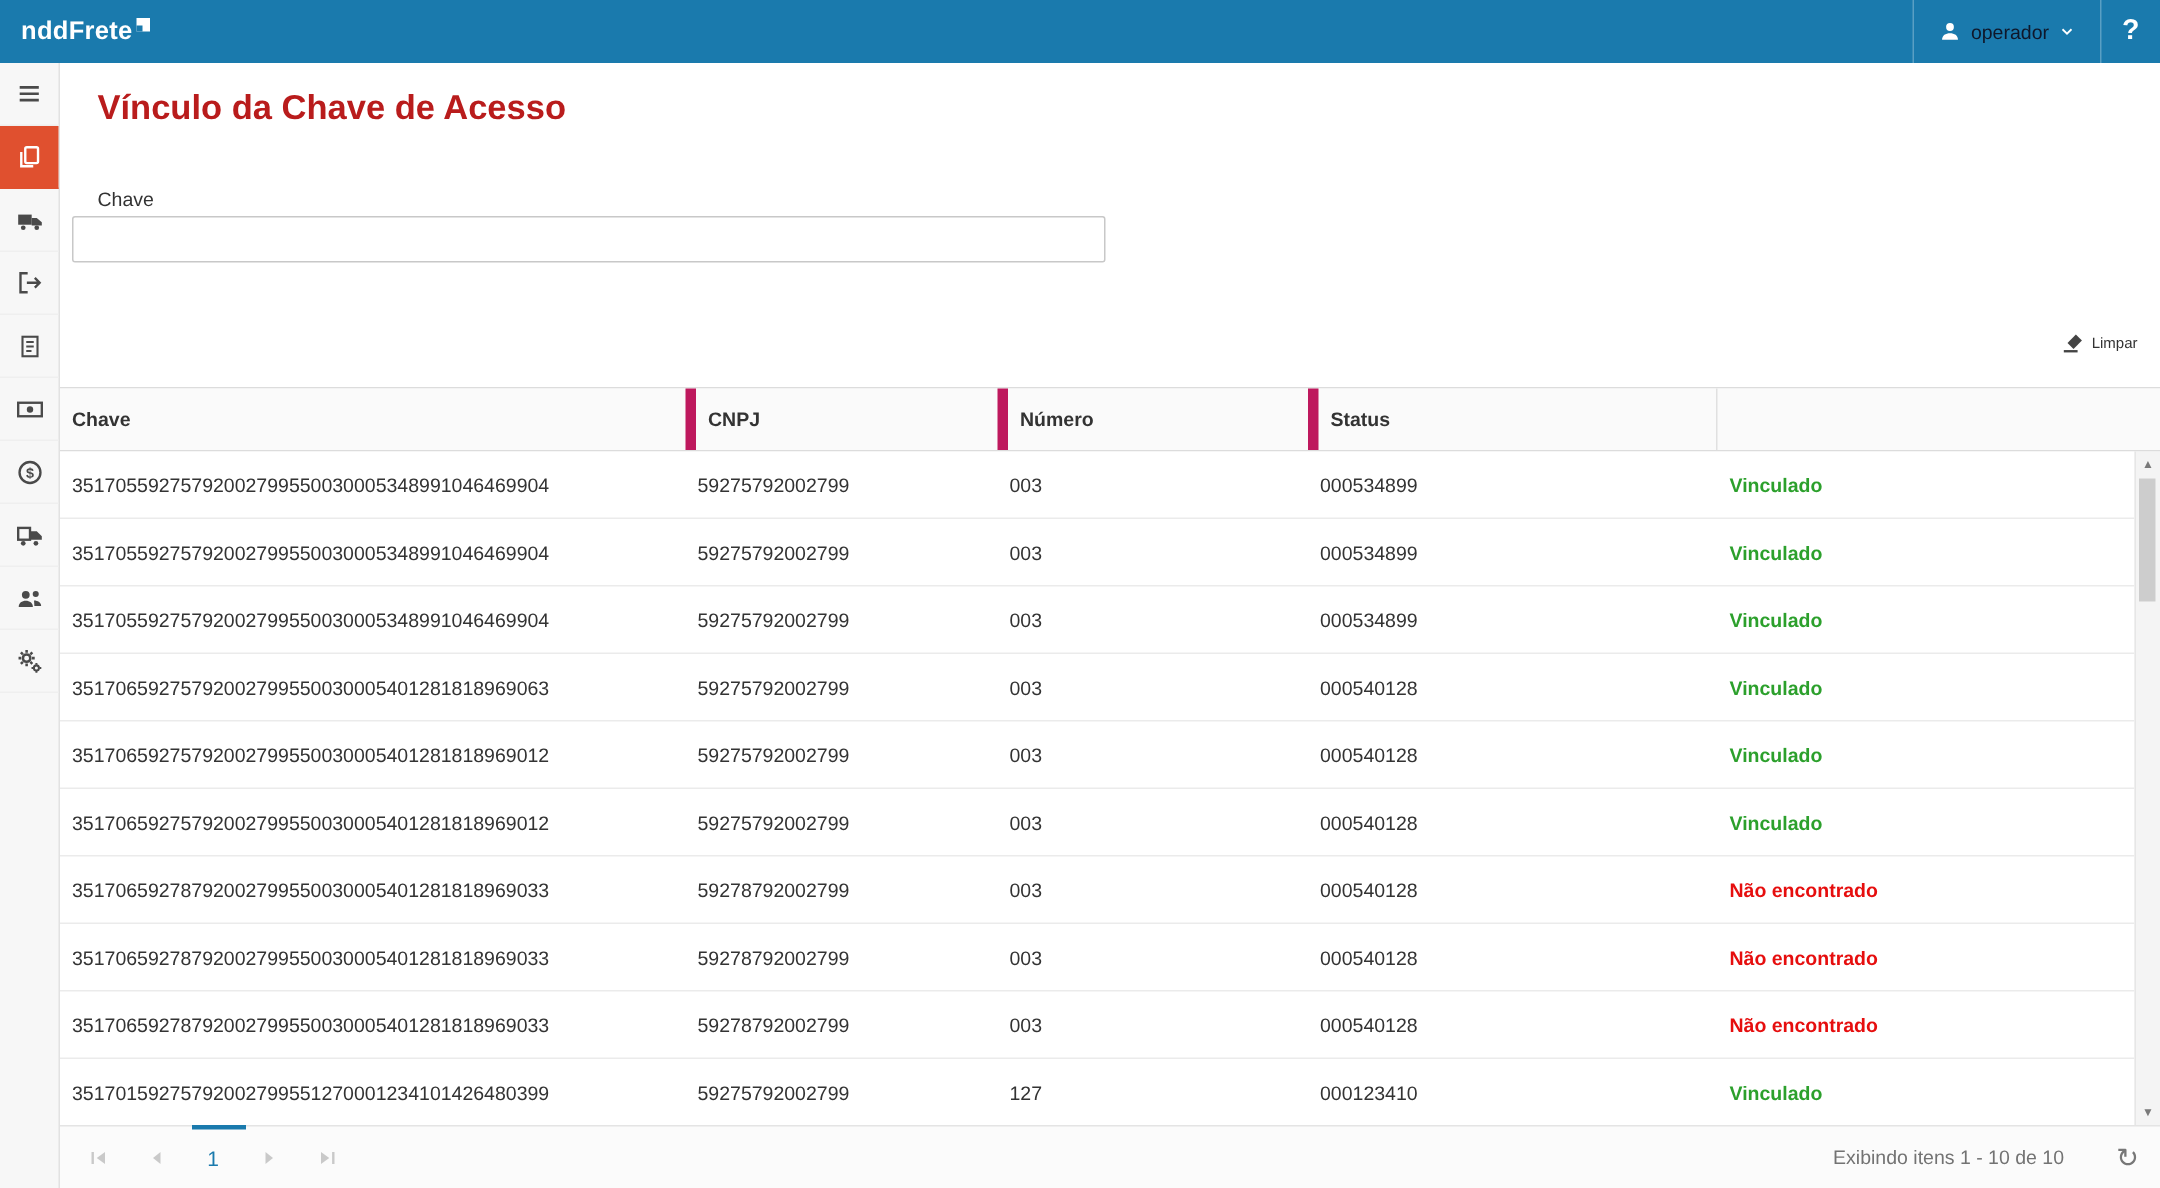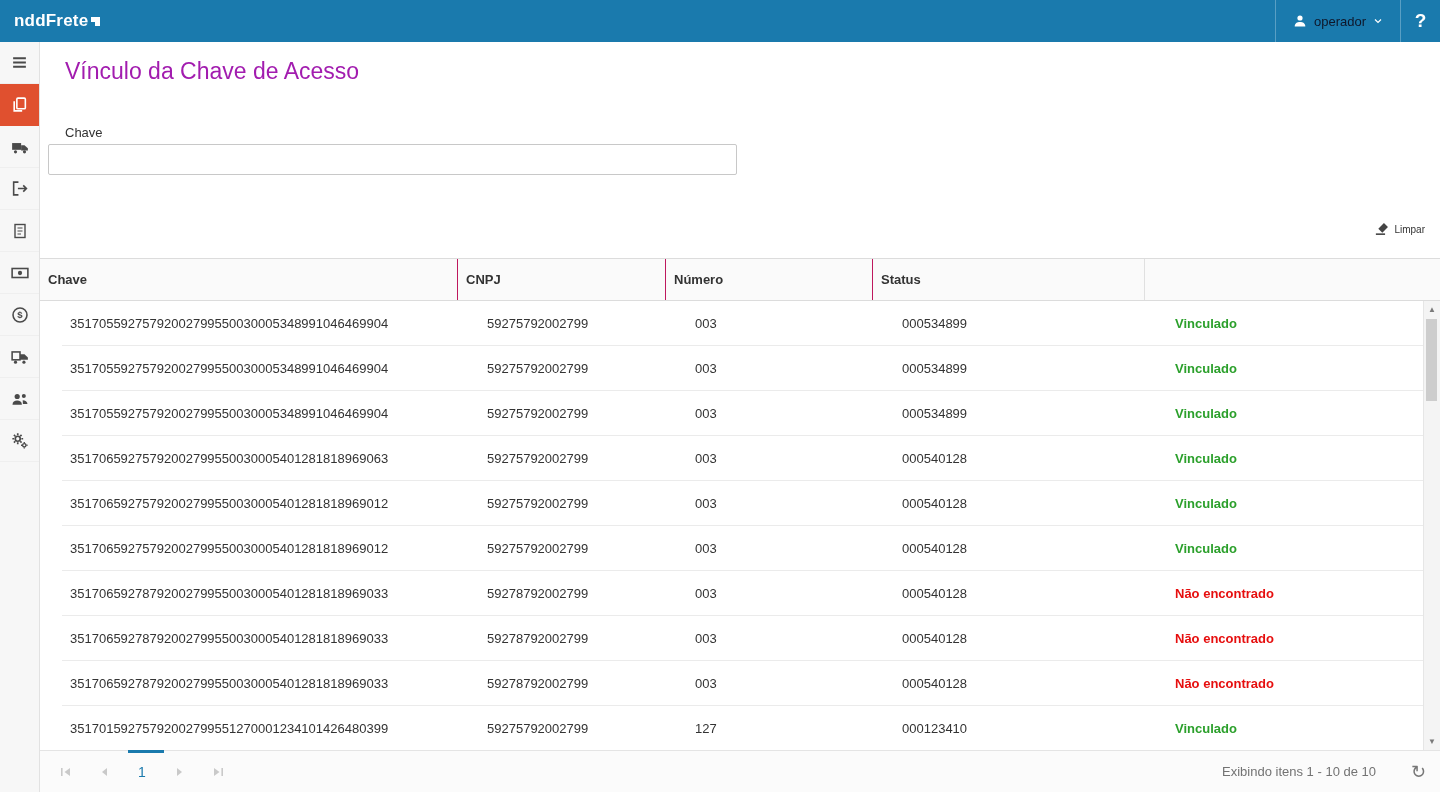--- a/index.html
+++ b/index.html
@@ -3,21 +3,21 @@
 <meta charset="utf-8">
 <style>
   * { box-sizing: border-box; margin: 0; padding: 0; }
   html,body { width:1440px; height:792px; overflow:hidden; }
   body { font-family: "Liberation Sans", sans-serif; background:#fff; color:#333; position:relative; }
 
   
   .topbar { position:absolute; top:0; left:0; right:0; height:42px;
             background:var(--topbar,#1a7aad); display:flex; align-items:center;
             justify-content:space-between; z-index:5; }
-  .brand { display:flex; align-items:center; padding-left:14px; color:#fff;
+  .brand { display:flex; align-items:flex-start; padding-left:14px; color:#fff;
            font-size:17px; font-weight:bold; letter-spacing:.2px; }
   .logo-flag { width:9px; height:9px; background:#fff; margin-left:3px; margin-top:1px;
                position:relative; }
   .logo-flag::after { content:""; position:absolute; left:0; bottom:0; width:4px; height:4px;
                       background:var(--topbar,#1a7aad); }
   .topbar-right { display:flex; height:100%; align-items:stretch; }
   .user-menu { display:flex; align-items:center; gap:6px; padding:0 16px;
                border-left:1px solid rgba(255,255,255,.28); color:#0f172a; font-size:13px;
                cursor:pointer; }
   .help-btn { width:40px; display:flex; align-items:center; justify-content:center;
@@ -27,44 +27,44 @@
   
   .sidebar { position:absolute; top:42px; left:0; bottom:0; width:40px;
              background:#f7f7f7; border-right:1px solid #e2e2e2; z-index:4; }
   .side-item { height:42px; display:flex; align-items:center; justify-content:center;
                color:#4a4a4a; border-bottom:1px solid #efefef; cursor:pointer; }
   .side-item.active { background:var(--active-item,#e0502f); color:#fff; border-bottom-color:var(--active-item,#e0502f); }
   .side-item svg { display:block; }
 
   
   .content { position:absolute; left:40px; top:42px; right:0; bottom:0; background:#fff; }
-  .page-title { position:absolute; top:16px; left:25px; font-size:23px; font-weight:400;
-                color:#a21caf; }
+  .page-title { position:absolute; top:16px; left:25px; font-size:23px; font-weight:700;
+                color:#b91c1c; }
   .filter-label { position:absolute; top:83px; left:25px; font-size:13px; color:#333; }
   .chave-input { position:absolute; top:102px; left:8px; width:689px; height:31px;
                  border:1px solid #c8c8c8; border-radius:2px; font-size:13px; padding:0 8px;
                  font-family:"Liberation Sans",sans-serif; outline:none; }
   .limpar { position:absolute; top:180px; right:15px; display:flex; align-items:center;
             gap:5px; font-size:10px; color:#333; cursor:pointer; }
 
   
   .grid { position:absolute; left:0; right:0; top:216px; bottom:42px;
           border-top:1px solid #dcdcdc; }
   .grid-header { display:grid; grid-template-columns:417px 208px 207px 273px 1fr;
                  height:42px; background:#fafafa; border-bottom:1px solid #dcdcdc;
                  padding-right:17px; }
   .grid-header .hcell { display:flex; align-items:center; padding-left:8px;
                         font-size:13px; font-weight:bold; color:#333;
-                        border-left:1px solid #be185d; cursor:pointer; }
+                        border-left:7px solid #be185d; cursor:pointer; }
   .grid-header .hcell:first-child { border-left:none; }
   .grid-header .hcell:last-child { border-right:1px solid #e0e0e0; }
   .grid-body { position:absolute; top:42px; bottom:0; left:0; right:17px; overflow:hidden;
                background:#fff; }
   .grid-row { display:grid; grid-template-columns:417px 208px 207px 273px 1fr;
-              height:45px; align-items:center; border-bottom:1px solid #ebebeb;margin-left:22px; }
+              height:45px; align-items:center; border-bottom:1px solid #ebebeb; }
   .grid-row .cell { padding-left:8px; font-size:13px; color:#333; white-space:nowrap;
                     overflow:hidden; }
   .cell.st-ok  { color:var(--status-ok,#2ca02c); font-weight:bold; }
   .cell.st-err { color:var(--status-err,#e60e0e); font-weight:bold; }
 
   
   .vscroll { position:absolute; top:42px; right:0; bottom:0; width:17px; background:#f4f4f4;
              border-left:1px solid #e6e6e6; }
   .vscroll .arr { position:absolute; left:0; width:16px; height:17px; display:flex;
                   align-items:center; justify-content:center; color:#7a7a7a; font-size:8px;

